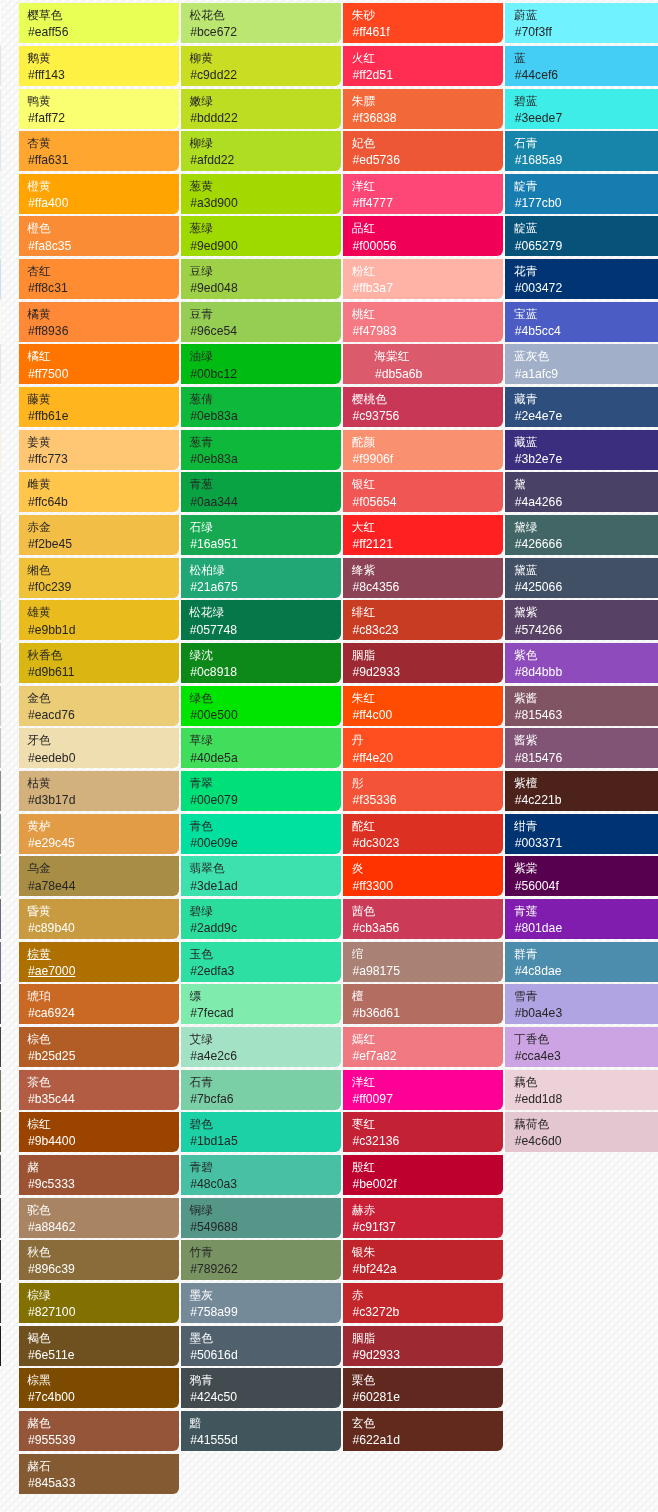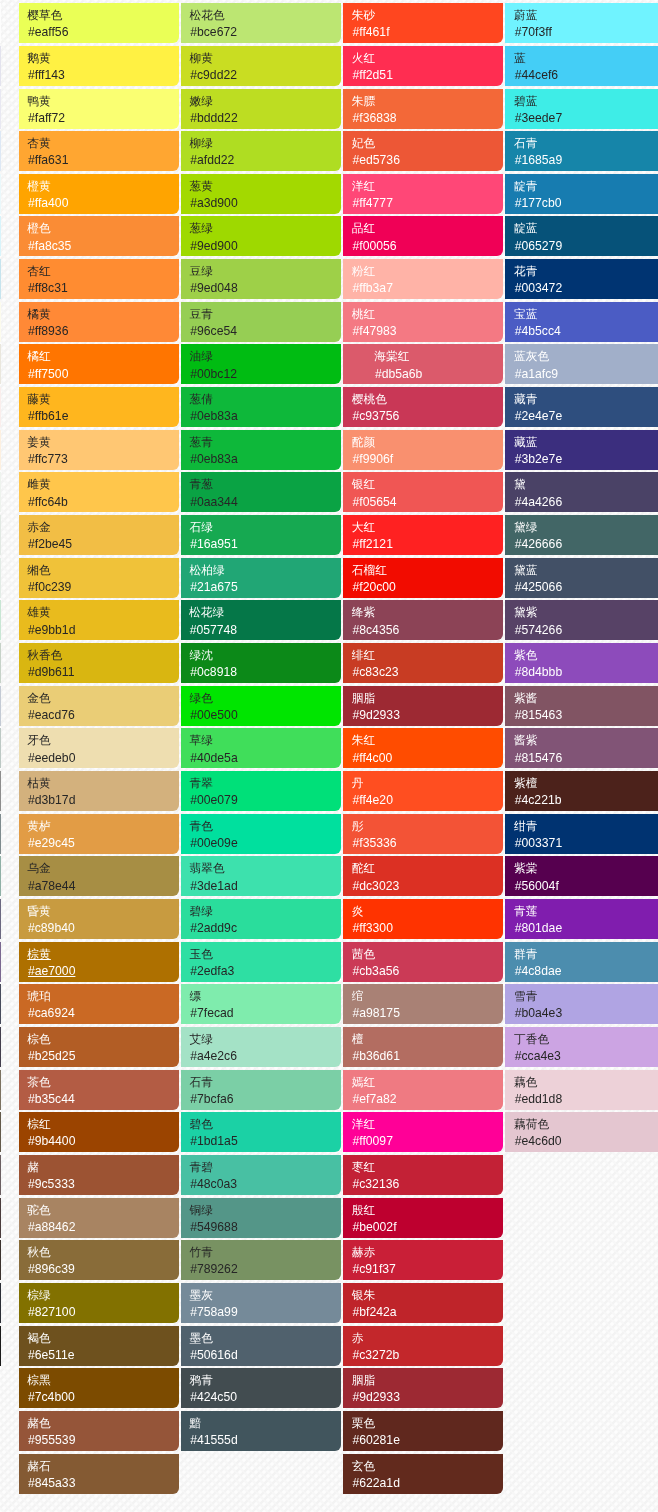--- a/index.html
+++ b/index.html
@@ -422,24 +422,20 @@
         <span class="hx">#f9906f</span>
       </div>
       <div class="cell t-w" style="background-color: rgb(240, 86, 84);">
         <span class="nm">银红</span>
         <span class="hx">#f05654</span>
       </div>
       <div class="cell t-w" style="background-color: rgb(255, 33, 33);">
         <span class="nm">大红</span>
         <span class="hx">#ff2121</span>
       </div>
-      <div class="cell t-w" style="background-color: rgb(242, 12, 0);">
-        <span class="nm">石榴红</span>
-        <span class="hx">#f20c00</span>
-      </div>
       <div class="cell t-w" style="background-color: rgb(140, 67, 86);">
         <span class="nm">绛紫</span>
         <span class="hx">#8c4356</span>
       </div>
       <div class="cell t-w" style="background-color: rgb(200, 60, 35);">
         <span class="nm">绯红</span>
         <span class="hx">#c83c23</span>
       </div>
       <div class="cell t-w" style="background-color: rgb(157, 41, 51);">
         <span class="nm">胭脂</span>

